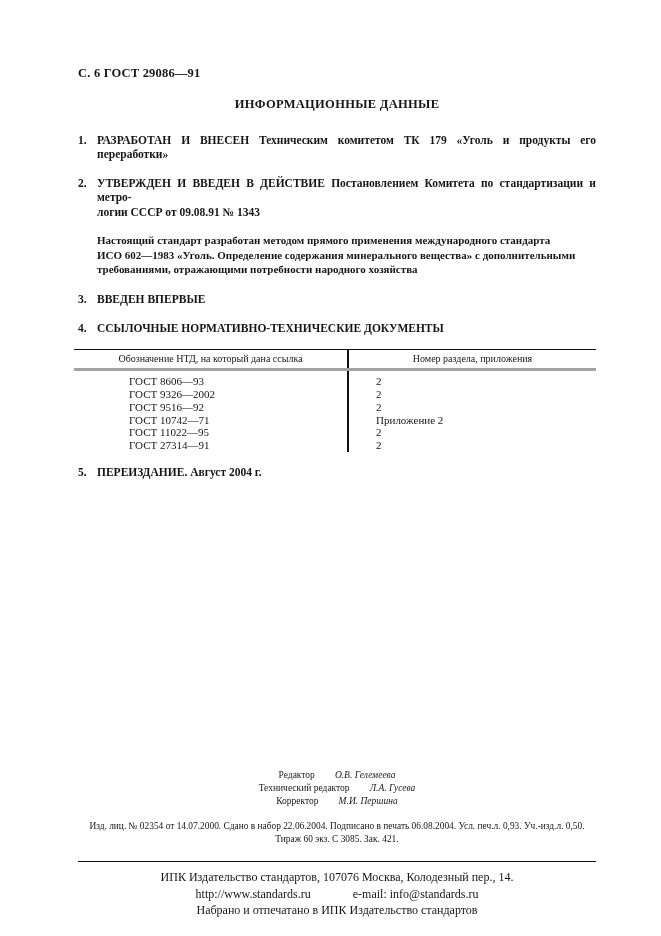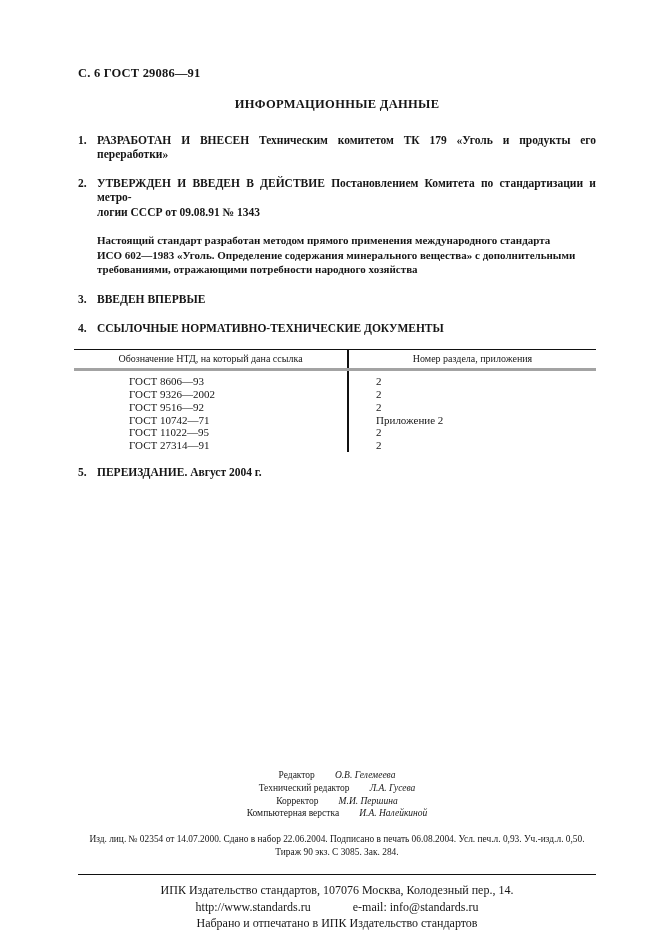--- a/index.html
+++ b/index.html
@@ -149,28 +149,25 @@
   <div class="credits">
     <div>
       <span>Редактор</span><span class="name">О.В. Гелемеева</span>
     </div>
     <div>
       <span>Технический редактор</span><span class="name">Л.А. Гусева</span>
     </div>
     <div>
       <span>Корректор</span><span class="name">М.И. Першина</span>
     </div>
-    <div>
-      <span>Компьютерная верстка</span><span class="name">И.А. Налейкиной</span>
-    </div>
   </div>
 
   <div class="imprint">
     <div>Изд. лиц. № 02354 от 14.07.2000. Сдано в набор 22.06.2004. Подписано в печать 06.08.2004. Усл. печ.л. 0,93. Уч.-изд.л. 0,50.</div>
-    <div>Тираж 90 экз. С 3085. Зак. 284.</div>
+    <div>Тираж 60 экз. С 3085. Зак. 421.</div>
   </div>
 
   <hr class="rule">
 
   <div class="publisher">
     <div>ИПК Издательство стандартов, 107076 Москва, Колодезный пер., 14.</div>
     <div>
       <span class="url">http://www.standards.ru</span><span>e-mail: info@standards.ru</span>
     </div>
     <div>Набрано и отпечатано в ИПК Издательство стандартов</div>

